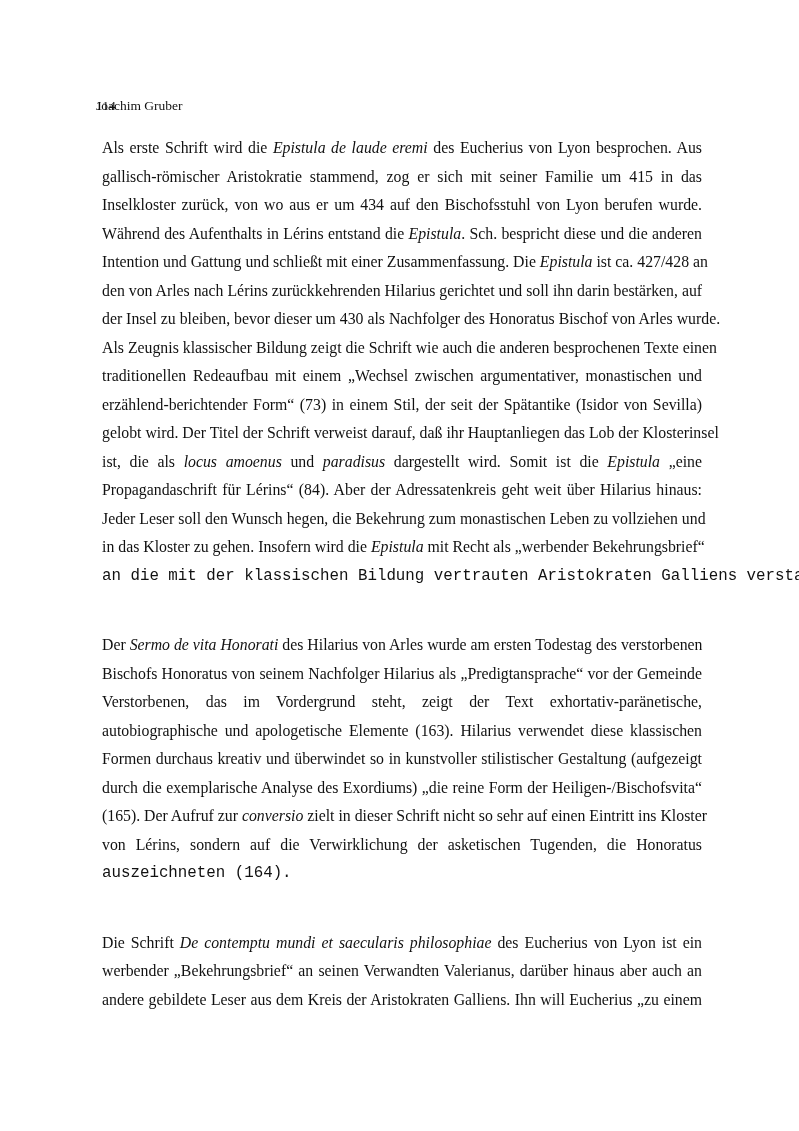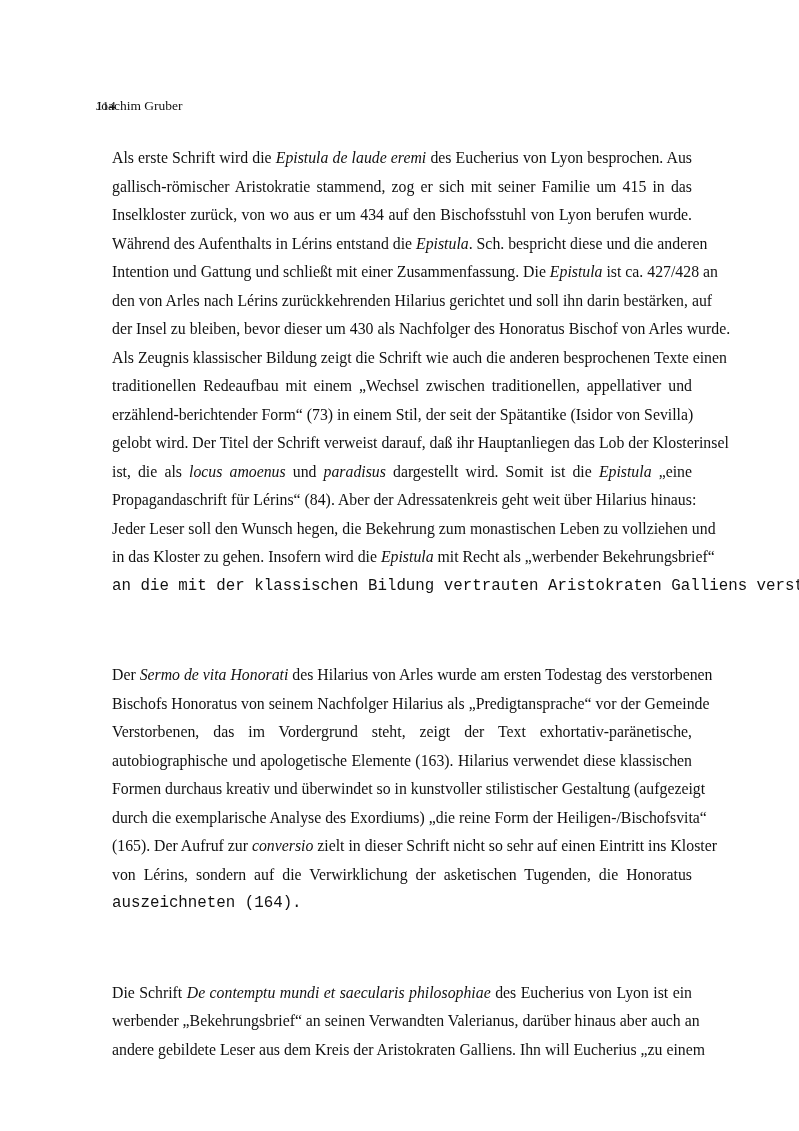--- a/index.html
+++ b/index.html
@@ -36,21 +36,21 @@
       top: 0;
       text-align: left;
     }
     .body-text {
       position: absolute;
       left: 96px;
       width: 612px;
       top: 128px;
     }
     .para {
-      margin: 16px;
+      margin: 6px;
       padding: 0;
     }
     .line {
       display: block;
       height: 28.5px;
       line-height: 28.5px;
       font-size: 15.8px;
       text-align: justify;
       text-align-last: justify;
       white-space: nowrap;
@@ -81,21 +81,21 @@
 <div class="body-text" id="body-text">
     <div class="para">
       <span class="line"><span class="seg">Als erste Schrift wird die </span><span class="seg it">Epistula de laude eremi</span><span class="seg"> des Eucherius von Lyon besprochen. Aus</span></span>
       <span class="line"><span class="seg">gallisch-römischer Aristokratie stammend, zog er sich mit seiner Familie um 415 in das</span></span>
       <span class="line"><span class="seg">Inselkloster zurück, von wo aus er um 434 auf den Bischofsstuhl von Lyon berufen wurde.</span></span>
       <span class="line"><span class="seg">Während des Aufenthalts in Lérins entstand die </span><span class="seg it">Epistula</span><span class="seg">. Sch. bespricht diese und die anderen</span></span>
       <span class="line"><span class="seg">Intention und Gattung und schließt mit einer Zusammenfassung. Die </span><span class="seg it">Epistula</span><span class="seg"> ist ca. 427/428 an</span></span>
       <span class="line"><span class="seg">den von Arles nach Lérins zurückkehrenden Hilarius gerichtet und soll ihn darin bestärken, auf</span></span>
       <span class="line"><span class="seg">der Insel zu bleiben, bevor dieser um 430 als Nachfolger des Honoratus Bischof von Arles wurde.</span></span>
       <span class="line"><span class="seg">Als Zeugnis klassischer Bildung zeigt die Schrift wie auch die anderen besprochenen Texte einen</span></span>
-      <span class="line"><span class="seg">traditionellen Redeaufbau mit einem „Wechsel zwischen traditionellen, appellativer und</span></span>
+      <span class="line"><span class="seg">traditionellen Redeaufbau mit einem „Wechsel zwischen argumentativer, monastischen und</span></span>
       <span class="line"><span class="seg">erzählend-berichtender Form“ (73) in einem Stil, der seit der Spätantike (Isidor von Sevilla)</span></span>
       <span class="line"><span class="seg">gelobt wird. Der Titel der Schrift verweist darauf, daß ihr Hauptanliegen das Lob der Klosterinsel</span></span>
       <span class="line"><span class="seg">ist, die als </span><span class="seg it">locus amoenus</span><span class="seg"> und </span><span class="seg it">paradisus</span><span class="seg"> dargestellt wird. Somit ist die </span><span class="seg it">Epistula</span><span class="seg"> „eine</span></span>
       <span class="line"><span class="seg">Propagandaschrift für Lérins“ (84). Aber der Adressatenkreis geht weit über Hilarius hinaus:</span></span>
       <span class="line"><span class="seg">Jeder Leser soll den Wunsch hegen, die Bekehrung zum monastischen Leben zu vollziehen und</span></span>
       <span class="line"><span class="seg">in das Kloster zu gehen. Insofern wird die </span><span class="seg it">Epistula</span><span class="seg"> mit Recht als „werbender Bekehrungsbrief“</span></span>
       <span class="line last"><span class="seg">an die mit der klassischen Bildung vertrauten Aristokraten Galliens verstanden (97f.).</span></span>
     </div>
     <div class="gap"></div>
     <div class="para">

